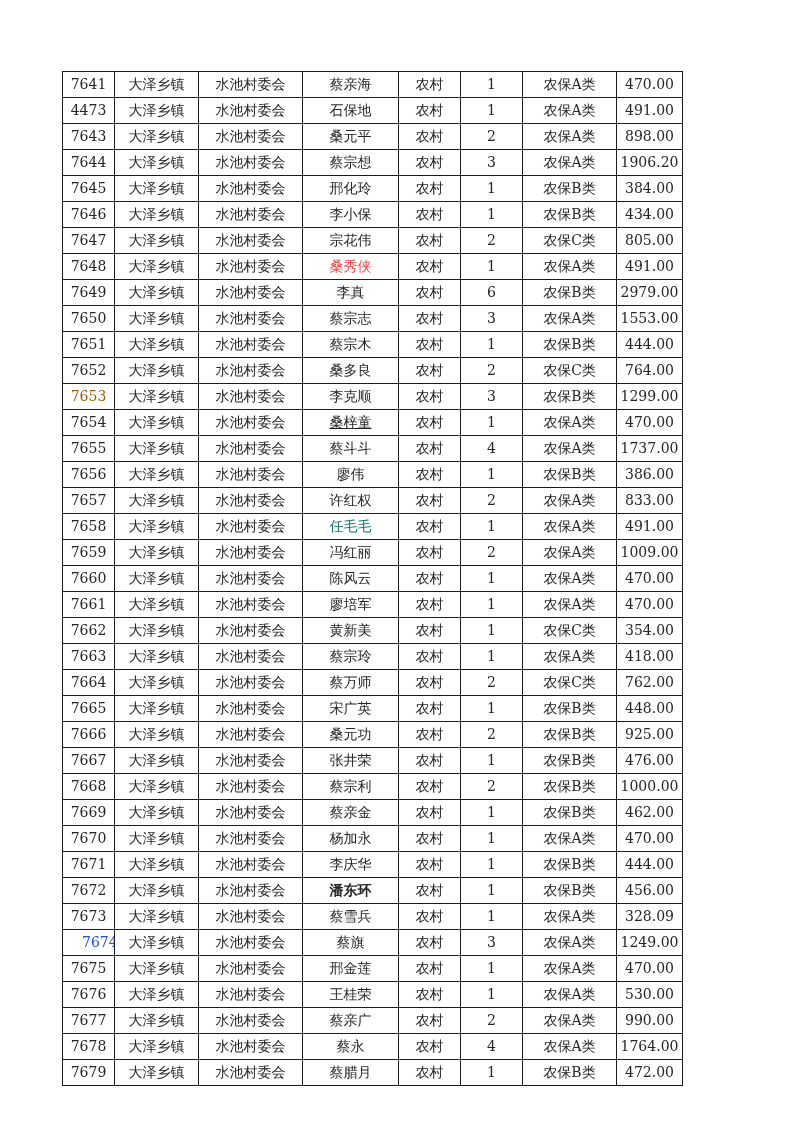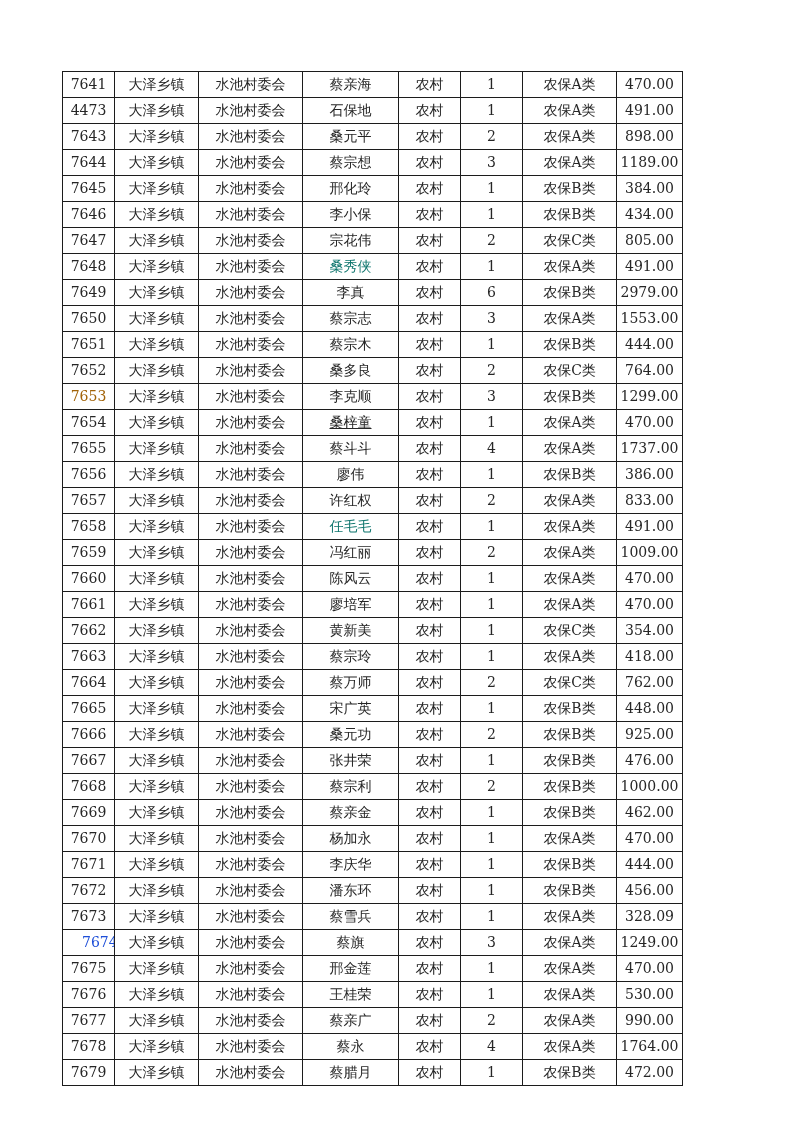--- a/index.html
+++ b/index.html
@@ -92,21 +92,21 @@
           <td style="border-color: rgb(28, 28, 28); color: rgb(38, 38, 38);">898.00</td>
         </tr>
         <tr>
           <td style="border-color: rgb(28, 28, 28); color: rgb(38, 38, 38);">7644</td>
           <td style="border-color: rgb(28, 28, 28); color: rgb(38, 38, 38);">大泽乡镇</td>
           <td style="border-color: rgb(28, 28, 28); color: rgb(38, 38, 38);">水池村委会</td>
           <td style="border-color: rgb(28, 28, 28); color: rgb(38, 38, 38);">蔡宗想</td>
           <td style="border-color: rgb(28, 28, 28); color: rgb(38, 38, 38);">农村</td>
           <td style="border-color: rgb(28, 28, 28); color: rgb(38, 38, 38);">3</td>
           <td style="border-color: rgb(28, 28, 28); color: rgb(38, 38, 38);">农保A类</td>
-          <td style="border-color: rgb(28, 28, 28); color: rgb(38, 38, 38);">1189.00</td>
+          <td style="border-color: rgb(28, 28, 28); color: rgb(38, 38, 38);">1906.20</td>
         </tr>
         <tr>
           <td style="border-color: rgb(28, 28, 28); color: rgb(38, 38, 38);">7645</td>
           <td style="border-color: rgb(28, 28, 28); color: rgb(38, 38, 38);">大泽乡镇</td>
           <td style="border-color: rgb(28, 28, 28); color: rgb(38, 38, 38);">水池村委会</td>
           <td style="border-color: rgb(28, 28, 28); color: rgb(38, 38, 38);">邢化玲</td>
           <td style="border-color: rgb(28, 28, 28); color: rgb(38, 38, 38);">农村</td>
           <td style="border-color: rgb(28, 28, 28); color: rgb(38, 38, 38);">1</td>
           <td style="border-color: rgb(28, 28, 28); color: rgb(38, 38, 38);">农保B类</td>
           <td style="border-color: rgb(28, 28, 28); color: rgb(38, 38, 38);">384.00</td>
@@ -128,21 +128,21 @@
           <td style="border-color: rgb(28, 28, 28); color: rgb(38, 38, 38);">宗花伟</td>
           <td style="border-color: rgb(28, 28, 28); color: rgb(38, 38, 38);">农村</td>
           <td style="border-color: rgb(28, 28, 28); color: rgb(38, 38, 38);">2</td>
           <td style="border-color: rgb(28, 28, 28); color: rgb(38, 38, 38);">农保C类</td>
           <td style="border-color: rgb(28, 28, 28); color: rgb(38, 38, 38);">805.00</td>
         </tr>
         <tr>
           <td style="border-color: rgb(28, 28, 28); color: rgb(38, 38, 38);">7648</td>
           <td style="border-color: rgb(28, 28, 28); color: rgb(38, 38, 38);">大泽乡镇</td>
           <td style="border-color: rgb(28, 28, 28); color: rgb(38, 38, 38);">水池村委会</td>
-          <td style="border-color: rgb(28, 28, 28); color: #0f766e; margin-left: 43px;">桑秀侠</td>
+          <td style="border-color: rgb(28, 28, 28); color: #ef4444; margin-left: 43px;">桑秀侠</td>
           <td style="border-color: rgb(28, 28, 28); color: rgb(38, 38, 38);">农村</td>
           <td style="border-color: rgb(28, 28, 28); color: rgb(38, 38, 38);">1</td>
           <td style="border-color: rgb(28, 28, 28); color: rgb(38, 38, 38);">农保A类</td>
           <td style="border-color: rgb(28, 28, 28); color: rgb(38, 38, 38);">491.00</td>
         </tr>
         <tr>
           <td style="border-color: rgb(28, 28, 28); color: rgb(38, 38, 38);">7649</td>
           <td style="border-color: rgb(28, 28, 28); color: rgb(38, 38, 38);">大泽乡镇</td>
           <td style="border-color: rgb(28, 28, 28); color: rgb(38, 38, 38);">水池村委会</td>
           <td style="border-color: rgb(28, 28, 28); color: rgb(38, 38, 38);">李真</td>
@@ -368,21 +368,21 @@
           <td style="border-color: rgb(28, 28, 28); color: rgb(38, 38, 38);">李庆华</td>
           <td style="border-color: rgb(28, 28, 28); color: rgb(38, 38, 38);">农村</td>
           <td style="border-color: rgb(28, 28, 28); color: rgb(38, 38, 38);">1</td>
           <td style="border-color: rgb(28, 28, 28); color: rgb(38, 38, 38);">农保B类</td>
           <td style="border-color: rgb(28, 28, 28); color: rgb(38, 38, 38);">444.00</td>
         </tr>
         <tr>
           <td style="border-color: rgb(28, 28, 28); color: rgb(38, 38, 38);">7672</td>
           <td style="border-color: rgb(28, 28, 28); color: rgb(38, 38, 38);">大泽乡镇</td>
           <td style="border-color: rgb(28, 28, 28); color: rgb(38, 38, 38);">水池村委会</td>
-          <td style="border-color: rgb(28, 28, 28); color: rgb(38, 38, 38);">潘东环</td>
+          <td style="border-color: rgb(28, 28, 28); color: rgb(38, 38, 38); font-weight: bold;">潘东环</td>
           <td style="border-color: rgb(28, 28, 28); color: rgb(38, 38, 38);">农村</td>
           <td style="border-color: rgb(28, 28, 28); color: rgb(38, 38, 38);">1</td>
           <td style="border-color: rgb(28, 28, 28); color: rgb(38, 38, 38);">农保B类</td>
           <td style="border-color: rgb(28, 28, 28); color: rgb(38, 38, 38);">456.00</td>
         </tr>
         <tr>
           <td style="border-color: rgb(28, 28, 28); color: rgb(38, 38, 38);">7673</td>
           <td style="border-color: rgb(28, 28, 28); color: rgb(38, 38, 38);">大泽乡镇</td>
           <td style="border-color: rgb(28, 28, 28); color: rgb(38, 38, 38);">水池村委会</td>
           <td style="border-color: rgb(28, 28, 28); color: rgb(38, 38, 38);">蔡雪兵</td>

